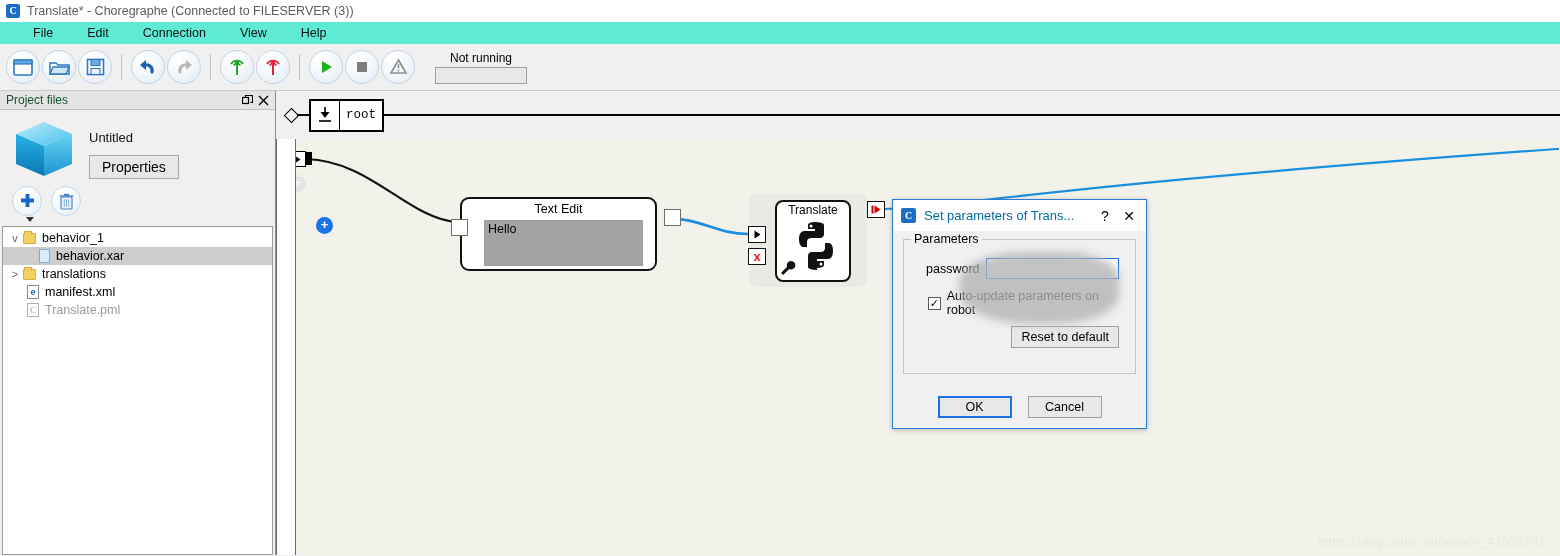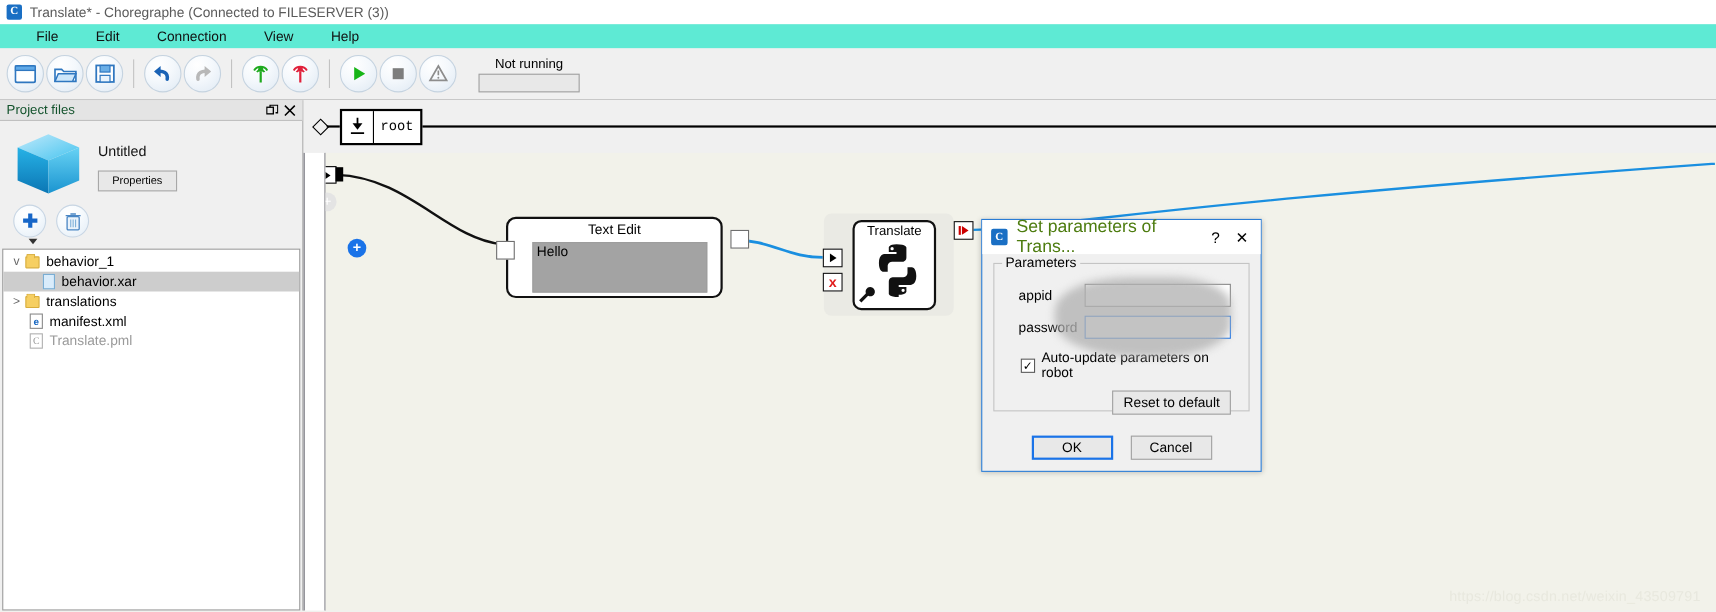--- a/index.html
+++ b/index.html
@@ -76,21 +76,21 @@
   .dock-title .spacer{flex:1;}
   .dock-btn{width:16px;height:16px;display:flex;align-items:center;justify-content:center;cursor:pointer;}
 
   .proj-head{ display:flex;padding:10px 8px 0 8px; }
   .cube{
     width:62px;height:60px;margin-left:5px;flex:none;
   }
   .proj-meta{ margin-left:14px; padding-top:10px;}
   .proj-name{ font-size:13px;color:#111; }
   .prop-btn{
-    margin-top:10px;padding:3px 12px;font-size:10px;
+    margin-top:10px;padding:3px 12px;font-size:14px;
     background:#e8e8e8;border:1px solid #a8a8a8;cursor:pointer;
     display:inline-block;
   }
   .round-btns{ display:flex;gap:9px;padding:6px 0 6px 12px;align-items:flex-end;}
   .rbtn{
     width:30px;height:30px;border-radius:15px;
     background:radial-gradient(circle at 35% 25%, #ffffff 0%, #f6fafd 45%, #e2ecf6 100%);
     border:1px solid #c8d6e4;
     display:flex;align-items:center;justify-content:center;cursor:pointer;
     position:relative;
@@ -223,21 +223,21 @@
     box-shadow:0 1px 5px rgba(0,0,0,.25);
   }
   .dlg-title{
     height:31px;background:#fff;display:flex;align-items:center;padding:0 4px 0 8px;
   }
   .dlg-icon{
     width:15px;height:15px;background:#1a6fc4;border-radius:2px;color:#fff;
     font-size:10px;font-weight:bold;display:flex;align-items:center;justify-content:center;
     font-family:"Liberation Serif",serif;margin-right:8px;
   }
-  .dlg-title-text{ font-size:16px;color:#4d7c0f;flex:1;}
+  .dlg-title-text{ font-size:13px;color:#0369a1;flex:1;}
   .dlg-help{ width:22px;text-align:center;font-size:14px;cursor:pointer;}
   .dlg-close{ width:26px;text-align:center;font-size:14px;cursor:pointer;}
   .dlg-body{ padding:8px 10px 0 10px;position:relative;height:199px;}
   .group{
     border:1px solid #c4c4c4;height:135px;position:relative;padding:10px 8px 0 8px;
   }
   .group-legend{
     position:absolute;top:-8px;left:7px;background:#f0f0f0;padding:0 3px;font-size:12.5px;
   }
   .frow{ display:flex;align-items:center;margin-top:8px;}
@@ -533,24 +533,20 @@
   <div class="dlg-title">
     <div class="dlg-icon">C</div>
     <div class="dlg-title-text">Set parameters of Trans...</div>
     <div class="dlg-help">?</div>
     <div class="dlg-close">✕</div>
   </div>
   <div class="dlg-body">
     <div class="group">
       <div class="group-legend">Parameters</div>
 
-      <div class="frow">
-        <div class="flabel">appid</div>
-        <div class="finput"></div>
-      </div>
 
       <div class="frow">
         <div class="flabel">password</div>
         <div class="finput focus"></div>
       </div>
 
       <div class="crow">
         <div class="cbox">✓</div>
         <div class="clabel">Auto-update parameters on robot</div>
       </div>

